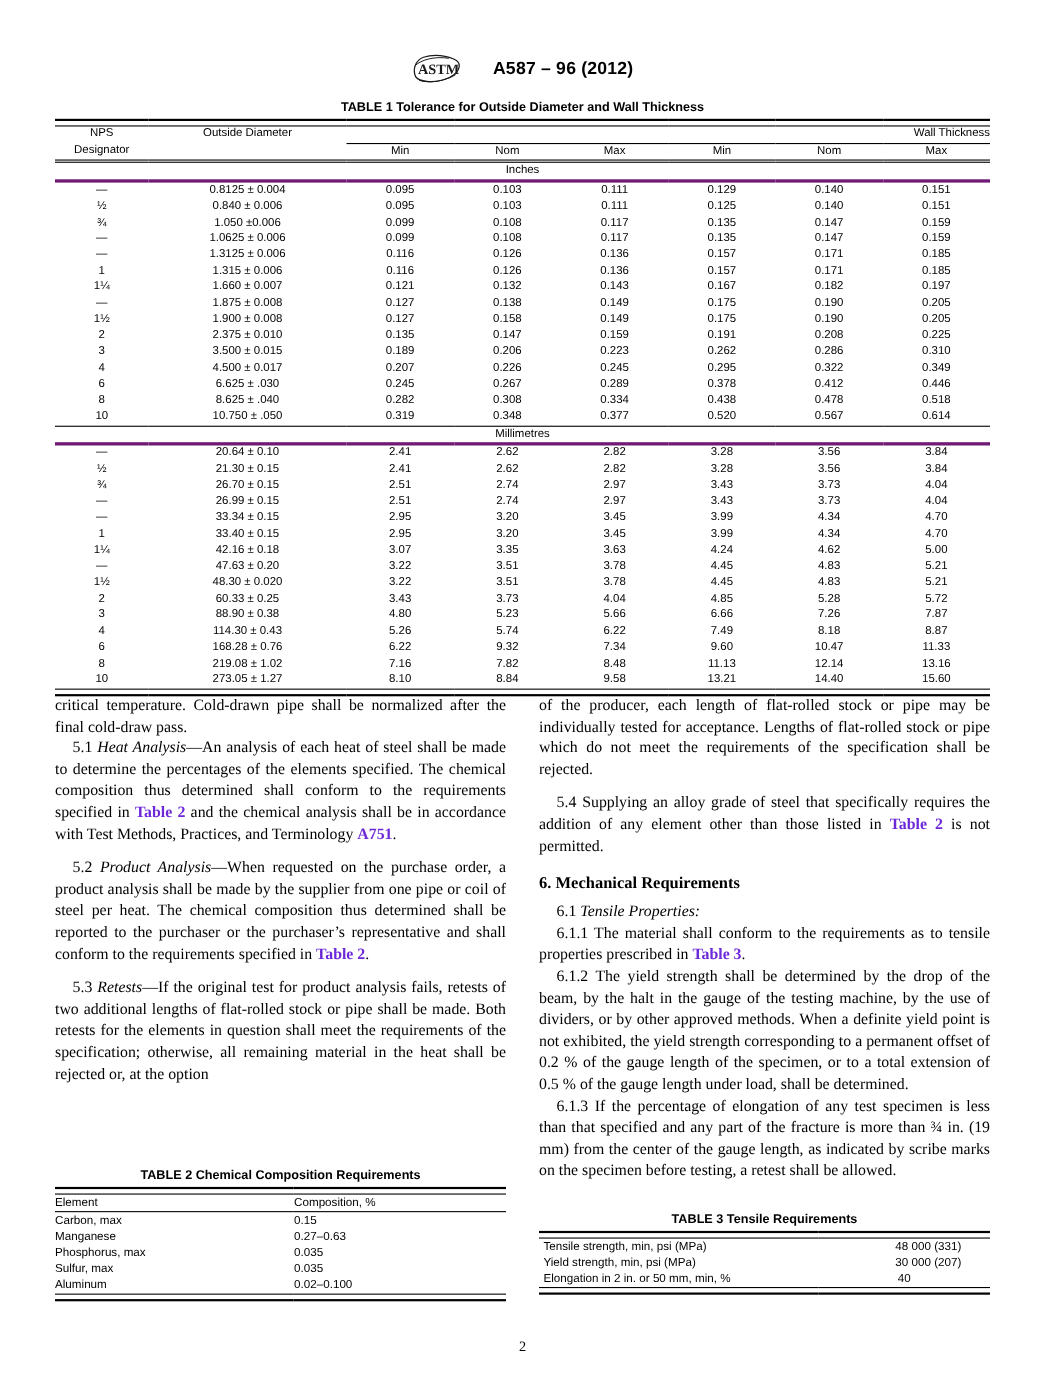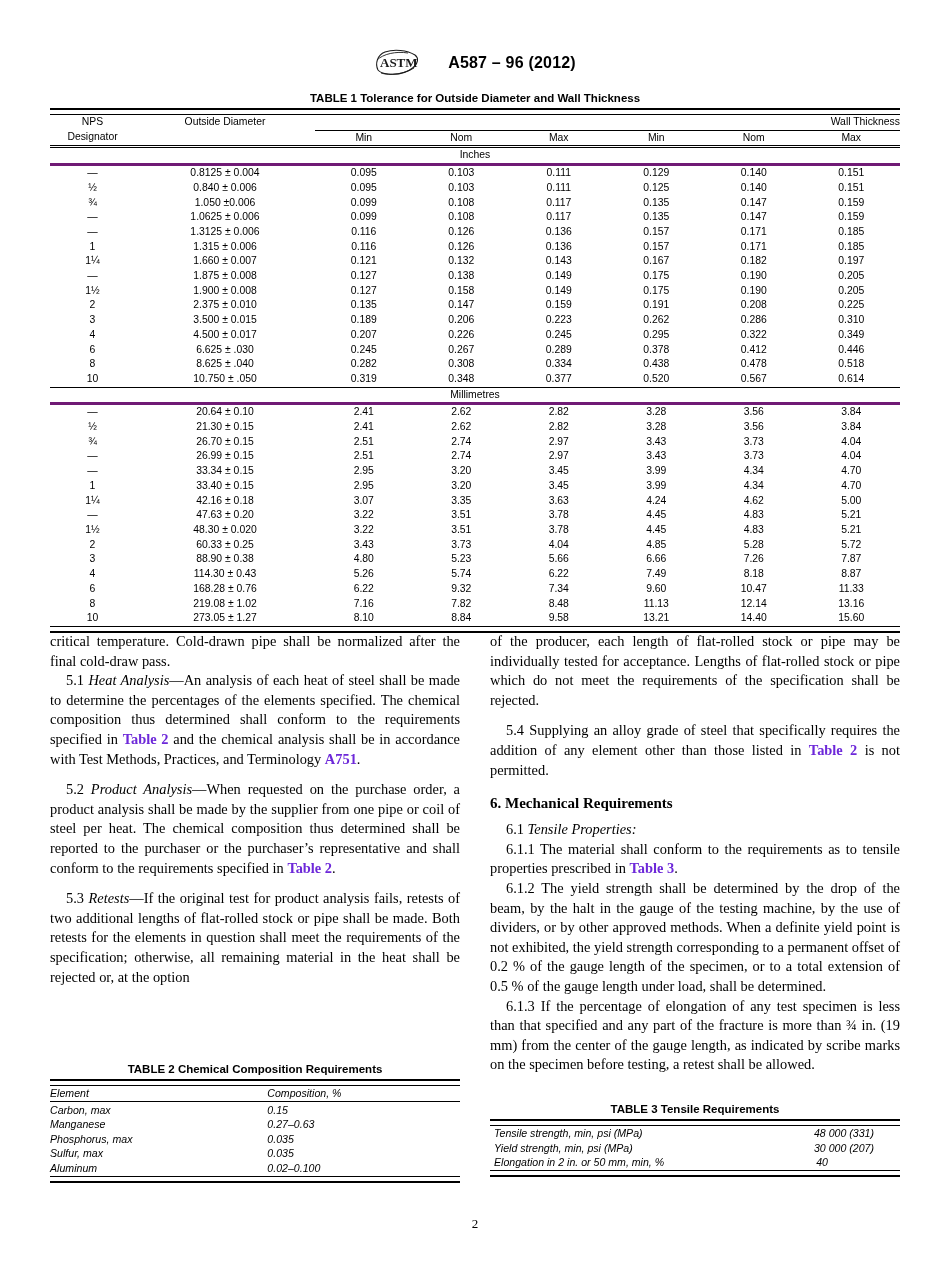--- a/index.html
+++ b/index.html
@@ -167,21 +167,20 @@
   table.small {
     border-collapse: collapse;
     width: 100%;
     font-family: "Liberation Sans", sans-serif;
     font-size: 10.6px;
   }
   table.small td, table.small th {
     padding: 0;
     font-weight: normal;
     line-height: 14.6px;
-    font-style: italic;
   }
   table.small .hcell { text-align: left; }
   table.small td.v { text-align: left; }
   .t3 td.label { text-align: left; padding-left: 4px; }
   .t3 td.val { text-align: right; padding-right: 26px; margin-top: 20px; }
   .t3 td.val.center { text-align: center; padding-right: 0; }
 
   
   .pagenum {
     position: absolute;

